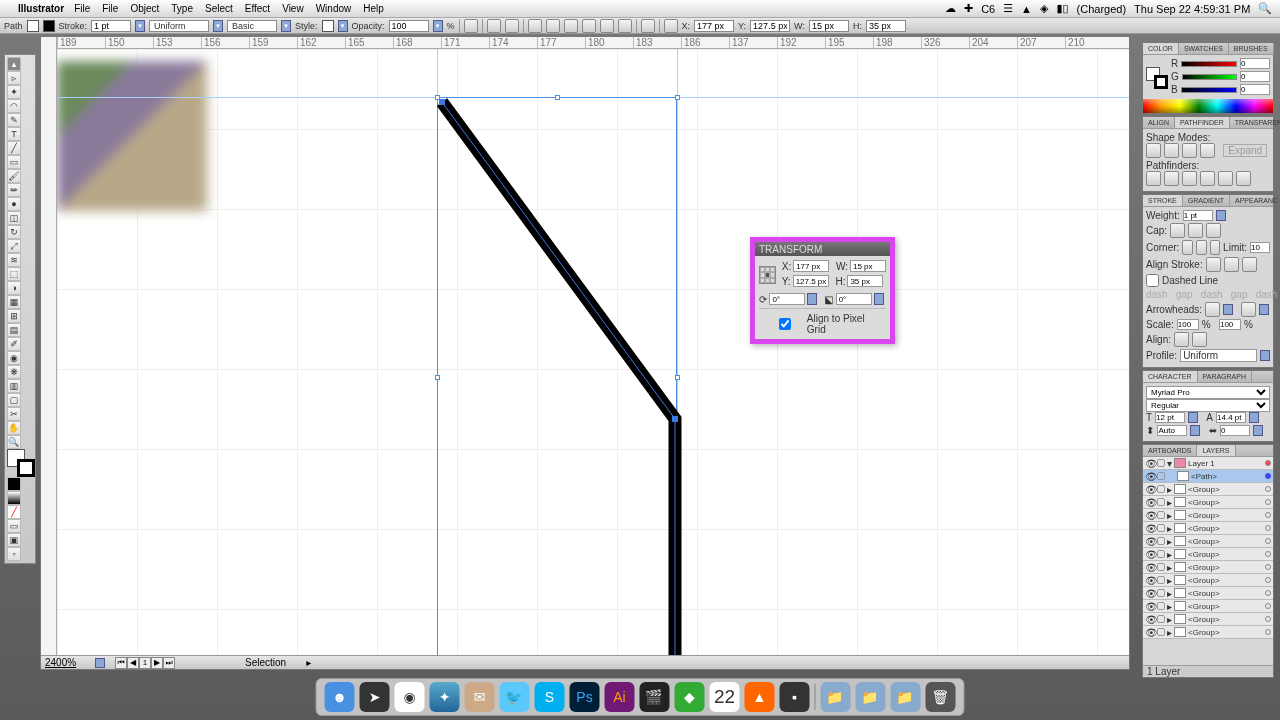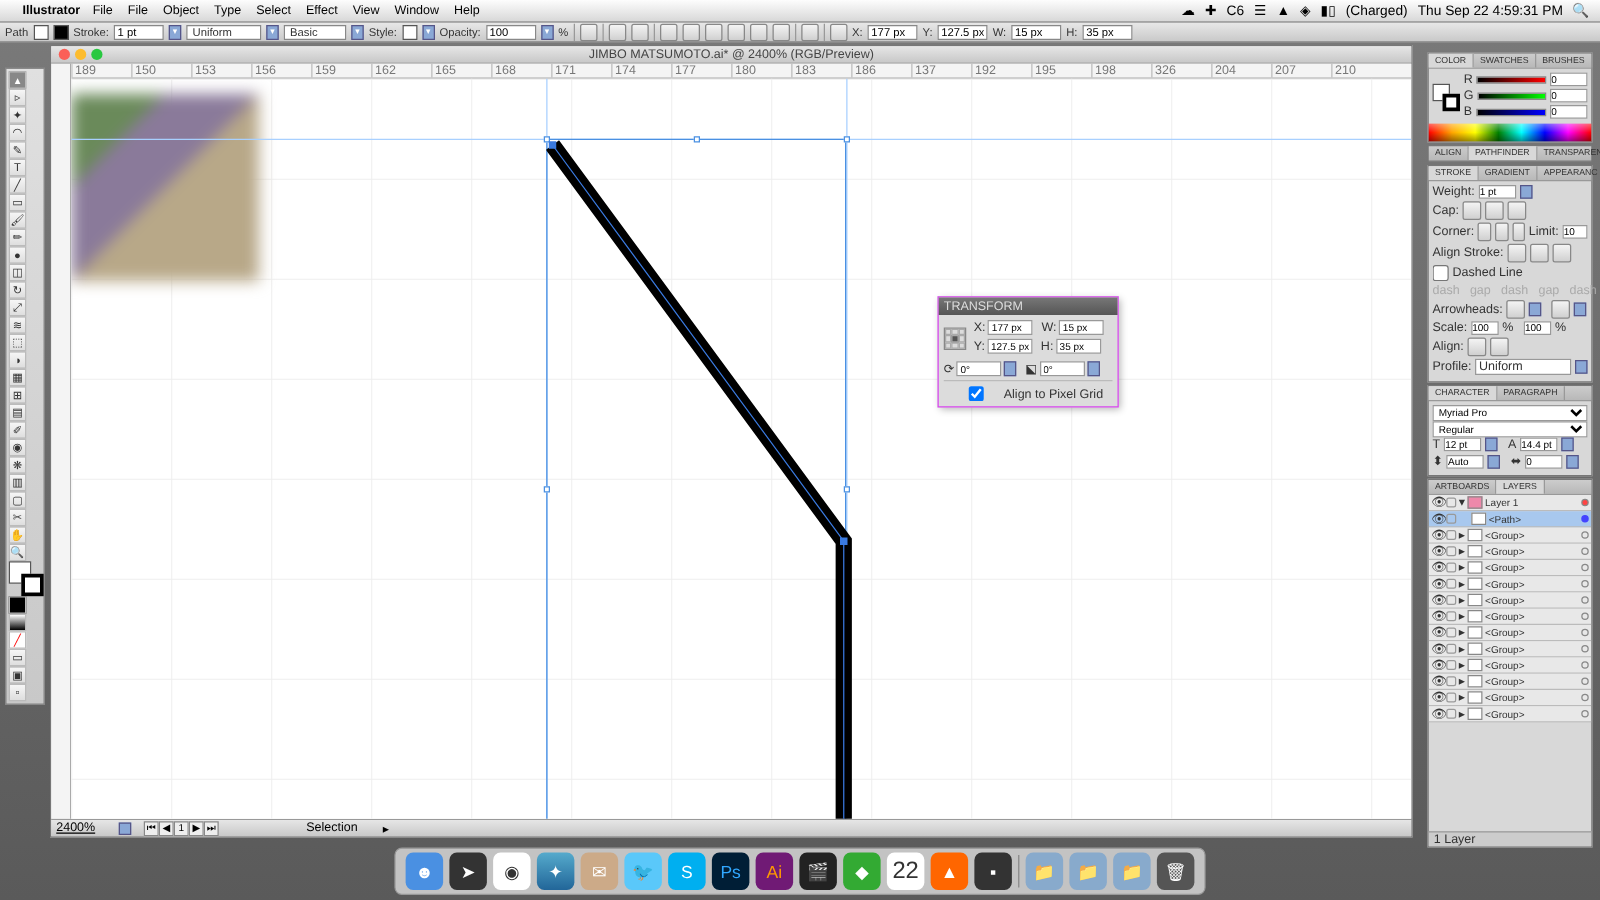--- a/index.html
+++ b/index.html
@@ -55,21 +55,21 @@
 .canvas svg.path { position:absolute; }
 .canvas .selbox { position:absolute; border:1px solid #4a90e2; }
 .canvas .handle { position:absolute; width:5px; height:5px; background:#fff; border:1px solid #4a90e2; }
 .corner-img { position:absolute; top:12px; left:0; width:150px; height:150px; filter:blur(6px); }
 .statusbar { height:14px; background:linear-gradient(#e6e6e6,#c8c8c8); border-top:1px solid #999; display:flex; align-items:center; font-size:9px; padding:0 4px; gap:10px; }
 .statusbar .zoom { width:40px;text-decoration:underline; }
 .statusbar .nav { display:flex; gap:0; }
 .statusbar .nav span { width:12px; height:12px; border:1px solid #888; background:#eee; text-align:center; line-height:10px; font-size:8px; }
 
 
-.transform { position:absolute; left:750px; top:237px; width:145px; background:#dcdcdc; border:1px solid #d946ef; box-shadow:2px 2px 6px rgba(0,0,0,.3); z-index:200; }
+.transform { position:absolute; left:750px; top:237px; width:145px; background:#dcdcdc; border:5px solid #d946ef; box-shadow:2px 2px 6px rgba(0,0,0,.3); z-index:200; }
 .transform .hdr { height:14px; background:linear-gradient(#777,#555); color:#ddd; font-size:8px; padding:0 4px; display:flex; align-items:center; }
 .transform .body { padding:4px; font-size:8px; color:#333; }
 .transform .row { display:flex; align-items:center; gap:2px; margin-bottom:3px; }
 .transform input { width:36px; height:12px; font-size:8px; border:1px solid #999; background:#fff; padding:0 2px; }
 .transform .ref { width:18px; height:18px; border:1px solid #888; display:grid; grid-template-columns:repeat(3,1fr); grid-template-rows:repeat(3,1fr); margin-right:4px; }
 .transform .ref span { border:0.5px solid #aaa; }
 .transform .ref span.c { background:#555; }
 .transform .chk { display:flex; align-items:center; gap:4px; padding:4px 0 0 8px; border-top:1px solid #bbb; font-size:8px; }
 .transform .dd { width:10px; height:12px; background:#8aa8d6; border:1px solid #558; }
 
@@ -213,28 +213,20 @@
   </div>
   <div class="cell" style="background:#000"></div>
     <div class="cell" style="background:linear-gradient(#fff,#000)"></div>
   <div class="cell" style="background:#fff;color:red">╱</div>
     <div class="cell">▭</div>
   <div class="cell">▣</div>
     <div class="cell">▫</div>
 </div>
 
 <div class="docwin">
-  <div class="titlebar">
-    <div class="traffic">
-      <span class="t-r"></span>
-      <span class="t-y"></span>
-      <span class="t-g"></span>
-    </div>
-    <span class="title">JIMBO MATSUMOTO.ai* @ 2400% (RGB/Preview)</span>
-  </div>
   <div class="rulerspace">
     <div class="vruler"></div>
     <div class="canvasarea">
       <div class="hruler">
         <span class="tick">189</span>
           <span class="tick">150</span>
           <span class="tick">153</span>
           <span class="tick">156</span>
           <span class="tick">159</span>
           <span class="tick">162</span>
@@ -367,20 +359,33 @@
       <div class="color-spectrum"></div>
     </div>
   </div>
 
   <div class="panel">
     <div class="tabs">
         <span class="tab">ALIGN</span>
         <span class="tab act">PATHFINDER</span>
         <span class="tab">TRANSPAREN</span>
       </div>
+    <div class="pbody">
+      <div>Shape Modes:</div>
+      <div class="row"><span class="btn"></span><span class="btn"></span><span class="btn"></span><span class="btn"></span>&nbsp;<span style="border:1px solid #aaa;padding:0 4px;color:#999">Expand</span></div>
+      <div>Pathfinders:</div>
+      <div class="row">
+          <span class="btn"></span>
+          <span class="btn"></span>
+          <span class="btn"></span>
+          <span class="btn"></span>
+          <span class="btn"></span>
+          <span class="btn"></span>
+        </div>
+    </div>
   </div>
 
   <div class="panel">
     <div class="tabs">
         <span class="tab act">STROKE</span>
         <span class="tab">GRADIENT</span>
         <span class="tab">APPEARANC</span>
       </div>
     <div class="pbody">
       <div class="row">

